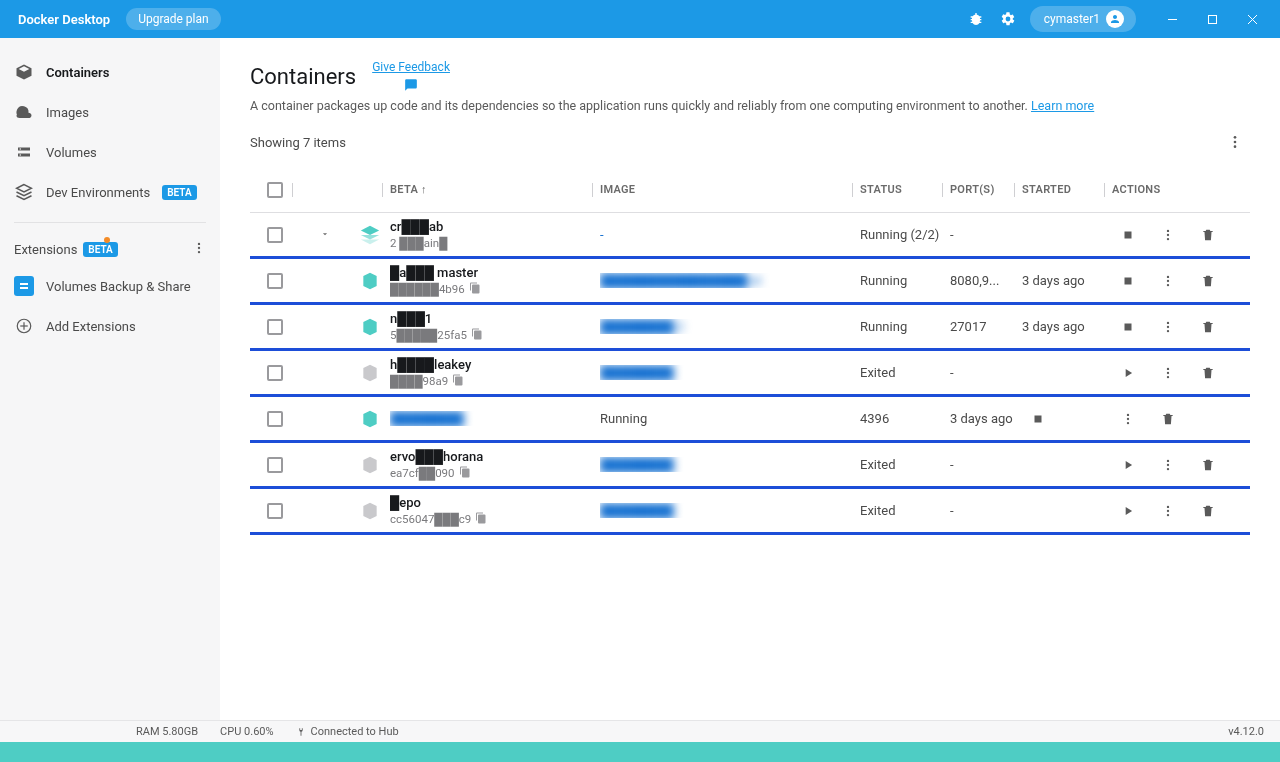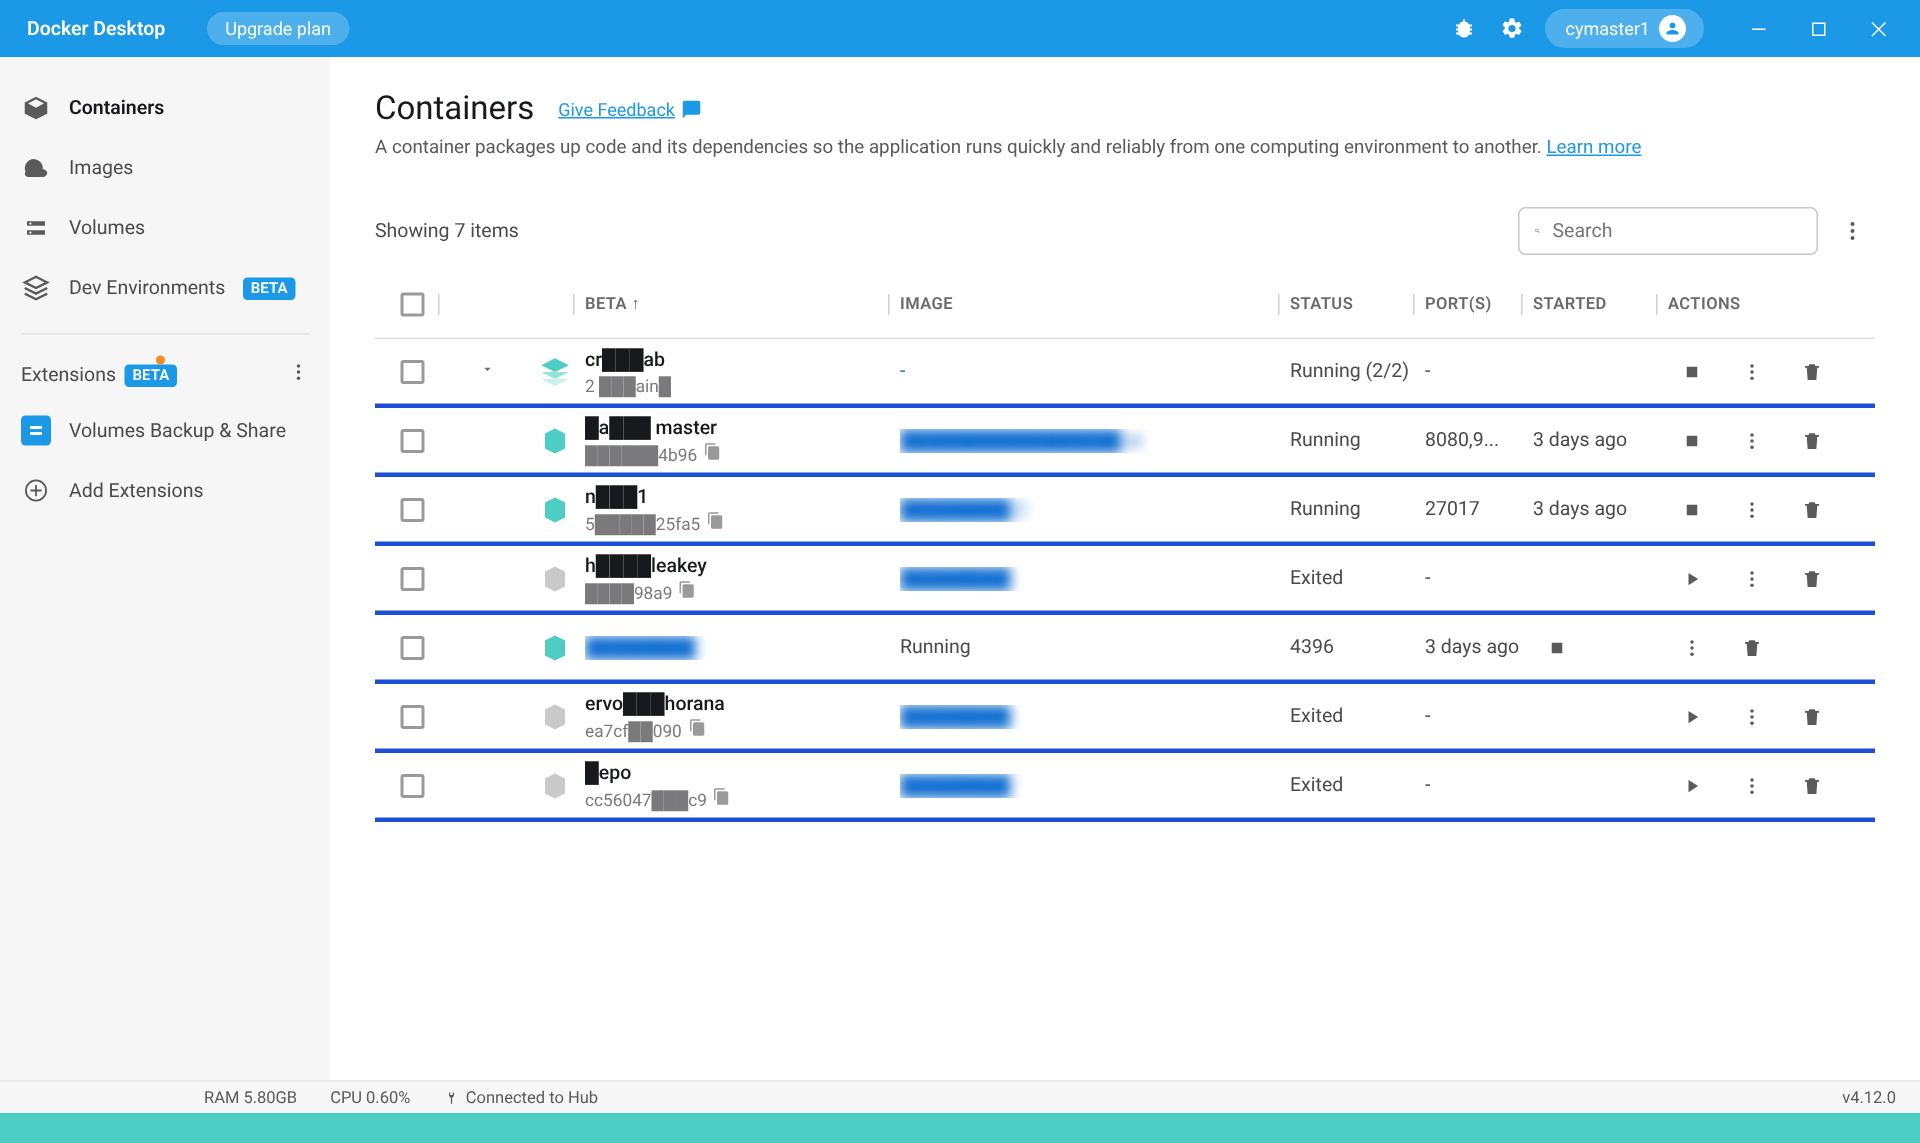--- a/index.html
+++ b/index.html
@@ -1,20 +1,20 @@
 <!DOCTYPE html>
 <html><head>
 <meta charset="utf-8">
 <style>
 * { box-sizing: border-box; margin: 0; padding: 0; font-family: -apple-system, BlinkMacSystemFont, "Segoe UI", Roboto, sans-serif; }
 body { width: 1280px; height: 762px; overflow: hidden; background: #fff; display: flex; flex-direction: column; }
 
 
 .title-bar { height: 38px; background: #1c99e6; display: flex; align-items: center; padding: 0 8px 0 18px; color: #fff; font-size: 13px; }
-.title-bar .brand { font-weight: 600; margin-right: 28px; }
+.title-bar .brand { font-weight: 600; margin-right: 16px; }
 .title-bar .upgrade-pill { background: rgba(255,255,255,0.22); padding: 4px 12px; border-radius: 14px; font-size: 12px; cursor: pointer; }
 .tb-spacer { flex: 1; }
 .tb-icon { width: 20px; height: 20px; margin: 0 6px; cursor: pointer; display: flex; align-items: center; justify-content: center; }
 .tb-icon svg { fill: #fff; }
 .user-pill { background: rgba(255,255,255,0.22); padding: 4px 12px 4px 14px; border-radius: 14px; font-size: 12px; display: flex; align-items: center; gap: 6px; margin-left: 6px; cursor: pointer; }
 .user-pill .avatar { width: 18px; height: 18px; background: #fff; border-radius: 50%; display: flex; align-items: center; justify-content: center; }
 .user-pill .avatar svg { fill: #1c99e6; }
 .win-btns { display: flex; margin-left: 16px; }
 .win-btn { width: 40px; height: 38px; display: flex; align-items: center; justify-content: center; cursor: pointer; }
 .win-btn svg { stroke: #fff; fill: none; }
@@ -34,23 +34,23 @@
 .side-header .more-ic { margin-left: auto; cursor: pointer; }
 .dot-orange { position: absolute; top: 4px; left: 104px; width: 6px; height: 6px; background: #f38b27; border-radius: 50%; }
 .ext-ic { width: 20px; height: 20px; background: #1c99e6; border-radius: 3px; display: flex; align-items: center; justify-content: center; }
 .ext-ic svg { fill: #fff; }
 .add-ic svg { fill: none; stroke: #5a5a5a; stroke-width: 1.6; }
 
 
 .content { flex: 1; padding: 22px 30px 0 30px; overflow-y: auto; display: flex; flex-direction: column; }
 .page-head { display: flex; align-items: center; gap: 16px; margin-bottom: 6px; }
 .page-title { font-size: 22px; font-weight: 400; color: #17191c; }
-.feedback-link { color: #1c99e6; font-size: 12px; text-decoration: underline; cursor: pointer; display: flex; align-items: center; gap: 4px; }
+.feedback-link { color: #1c99e6; font-size: 12px; text-decoration: underline; cursor: pointer; display: flex; align-items: center; gap: 4px; flex-direction: column; }
 .feedback-link svg { fill: #1c99e6; }
-.page-desc { font-size: 12.5px; color: #5a5a5a; margin-bottom: 32px; }
+.page-desc { font-size: 12.5px; color: #5a5a5a; margin-bottom: 14px; }
 .page-desc a { color: #1c99e6; text-decoration: underline; }
 
 .listbar { display: flex; align-items: center; margin-bottom: 10px; }
 .showing { font-size: 13px; color: #4a4a4a; }
 .listbar-spacer { flex: 1; }
 .search-box { display: flex; align-items: center; border: 1px solid #c6c6c9; border-radius: 5px; height: 32px; width: 200px; padding: 0 10px; gap: 8px; }
 .search-box svg { fill: #6a6a6a; }
 .search-box input { border: none; outline: none; font-size: 13px; flex: 1; background: transparent; }
 .more-btn { width: 30px; height: 30px; display: flex; align-items: center; justify-content: center; cursor: pointer; margin-left: 8px; }
 .more-btn svg { fill: #5a5a5a; }
@@ -211,26 +211,20 @@
           </svg>
       </span>
     </div>
     <div class="page-desc">
       <span>A container packages up code and its dependencies so the application runs quickly and reliably from one computing environment to another. </span><a>Learn more</a>
     </div>
 
     <div class="listbar">
       <span class="showing">Showing 7 items</span>
       <span class="listbar-spacer"></span>
-      <div class="search-box">
-        <svg width="16" height="16" viewBox="0 0 24 24">
-            <path d="M15.5 14h-.79l-.28-.27a6.5 6.5 0 1 0-.7.7l.27.28v.79l5 4.99L20.49 19l-4.99-5zm-6 0A4.5 4.5 0 1 1 14 9.5 4.5 4.5 0 0 1 9.5 14z"></path>
-          </svg>
-        <input placeholder="Search" style="">
-      </div>
       <div class="more-btn">
           <svg width="16" height="16" viewBox="0 0 24 24">
             <circle cx="12" cy="5" r="2"></circle>
             <circle cx="12" cy="12" r="2"></circle>
             <circle cx="12" cy="19" r="2"></circle>
           </svg>
         </div>
     </div>
 
     <div class="tbl">

